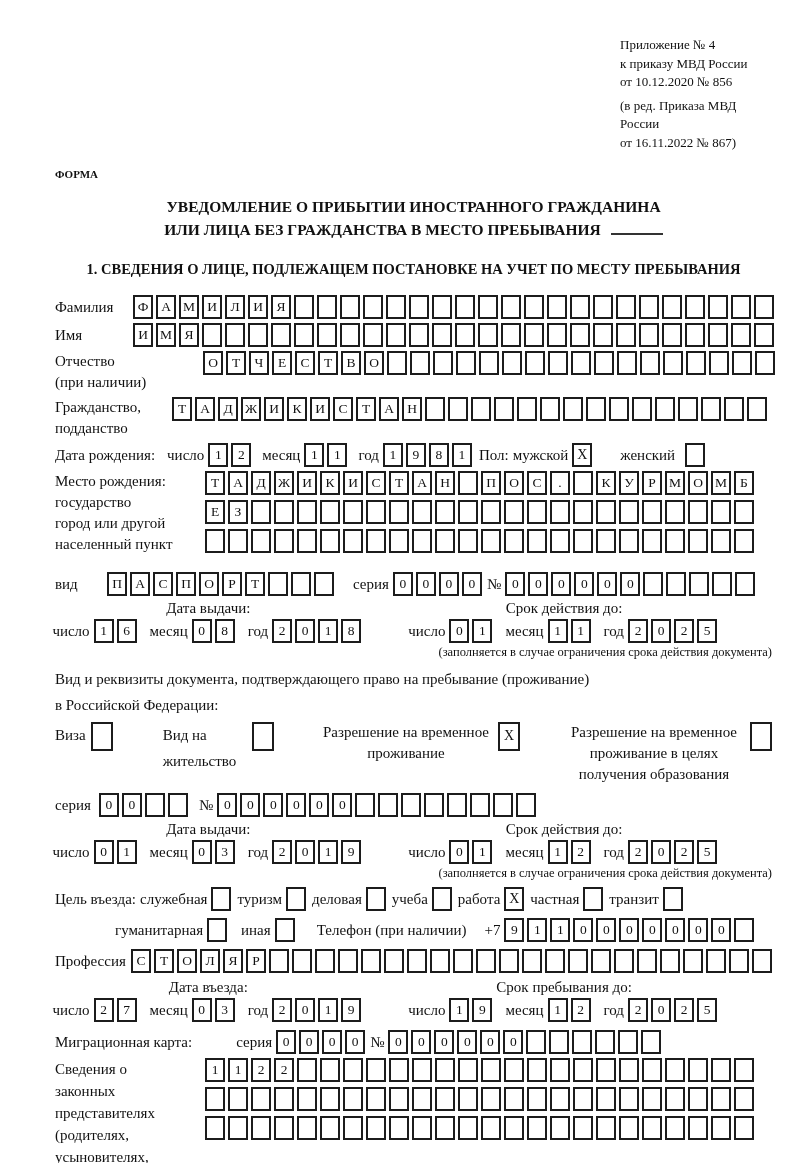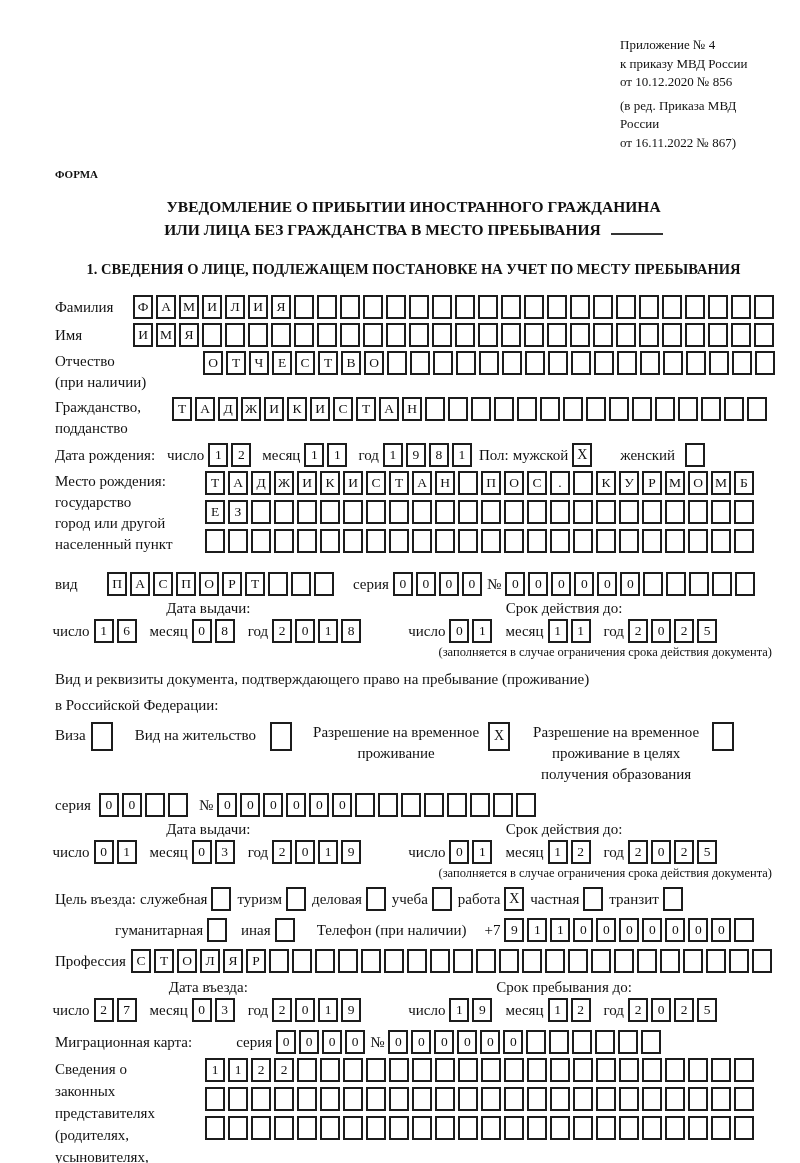--- a/index.html
+++ b/index.html
@@ -50,21 +50,21 @@
 
   
   .dates-row { display:flex; justify-content:flex-end; padding-right:52px; margin-top:2px;gap:44px; }
   .dtitle { text-align:center; font-size:15px; margin-bottom:2px; }
   .dfields { display:flex; align-items:center; white-space:nowrap; }
   .dlbl { margin-right:4px; }
   .dlbl.mid { margin-left:10px; }
   .note-right { font-size:12.5px; text-align:right; margin:2px 0 6px 0; }
 
   .stay-line { line-height:26px; }
-  .opts-row { display:flex; align-items:flex-start; margin-top:4px; margin-bottom:8px; }
+  .opts-row { display:flex; align-items:flex-start; margin-top:4px; margin-bottom:8px;gap:28px; }
   .opt { display:flex; align-items:flex-start; }
   .opt-lbl { line-height:26px; margin-right:5px; }
   .opt-lbl-wrap { width:172px; text-align:center; line-height:21px; margin-right:6px; white-space:normal; }
   .opt-lbl-wrap2 { width:180px; text-align:center; line-height:21px; margin:0 6px; white-space:normal; }
 
   .purpose-row { display:flex; align-items:center; white-space:nowrap; margin-bottom:7px; }
   .purpose-row .opt-lbl { line-height:24px; margin-right:4px; }
   .gap6 { margin-left:6px; } .gap14 { margin-left:14px; } .gap22 { margin-left:22px; }
 
   .reps { display:flex; align-items:flex-start; margin-top:2px; }

